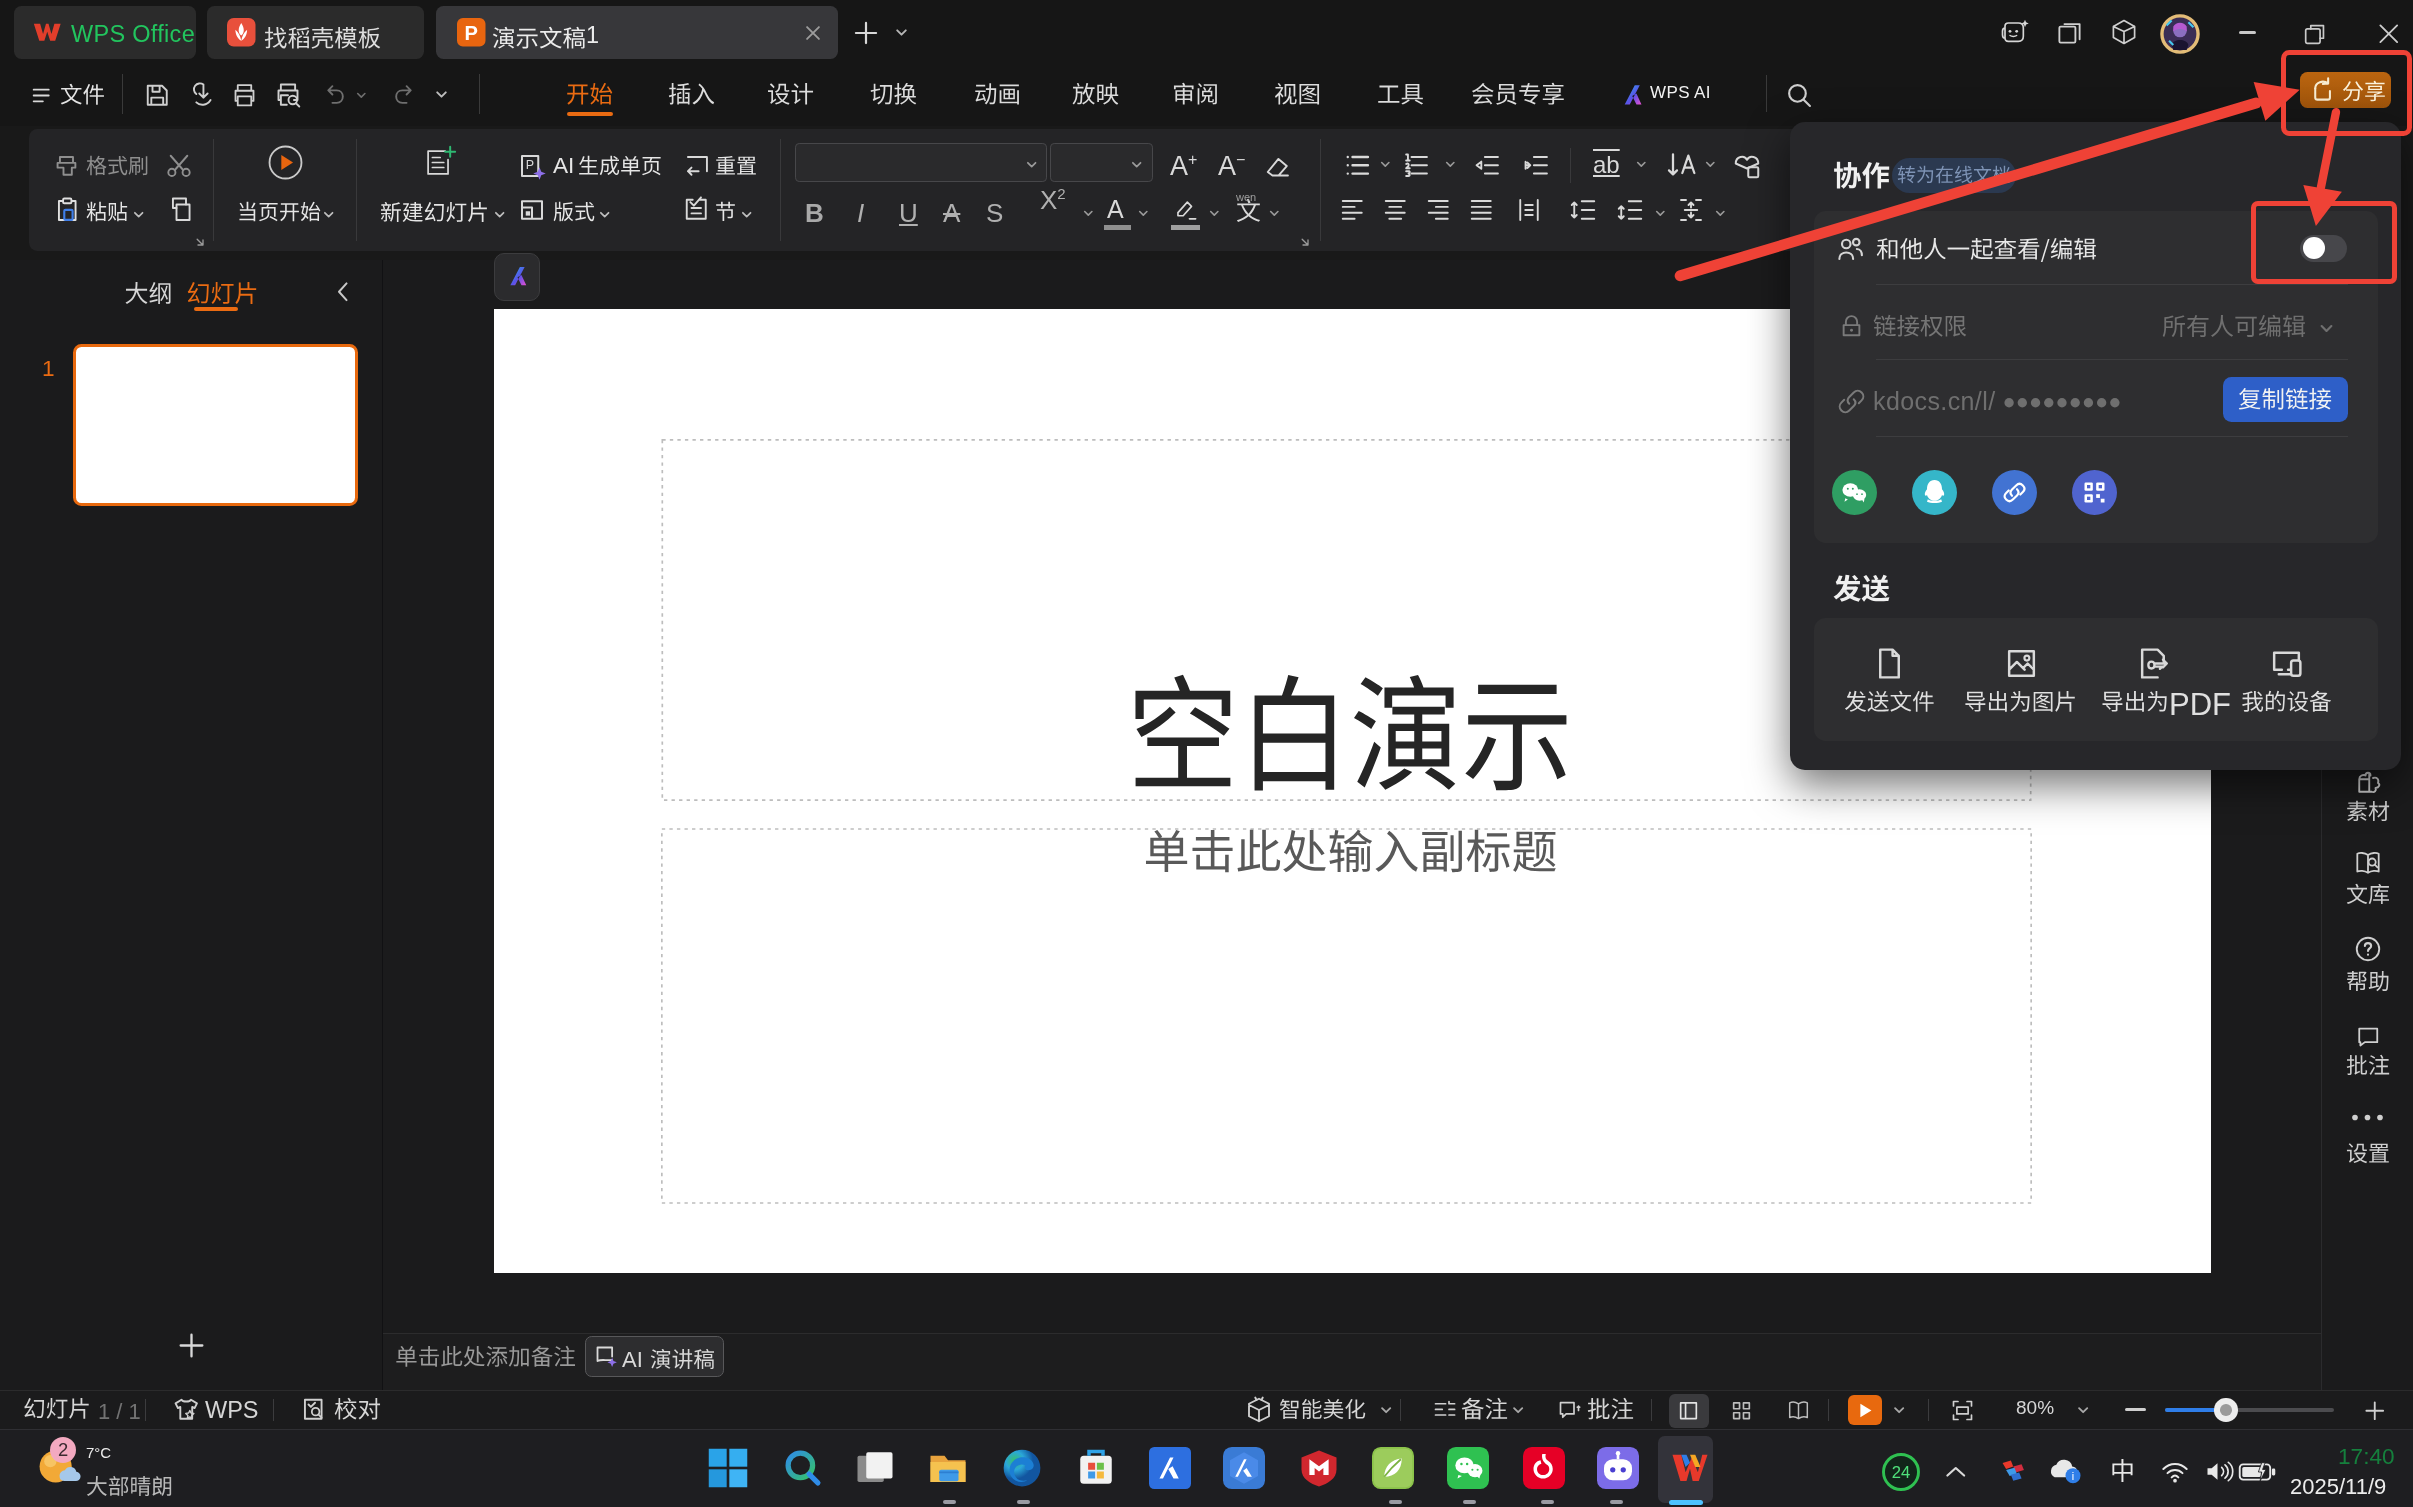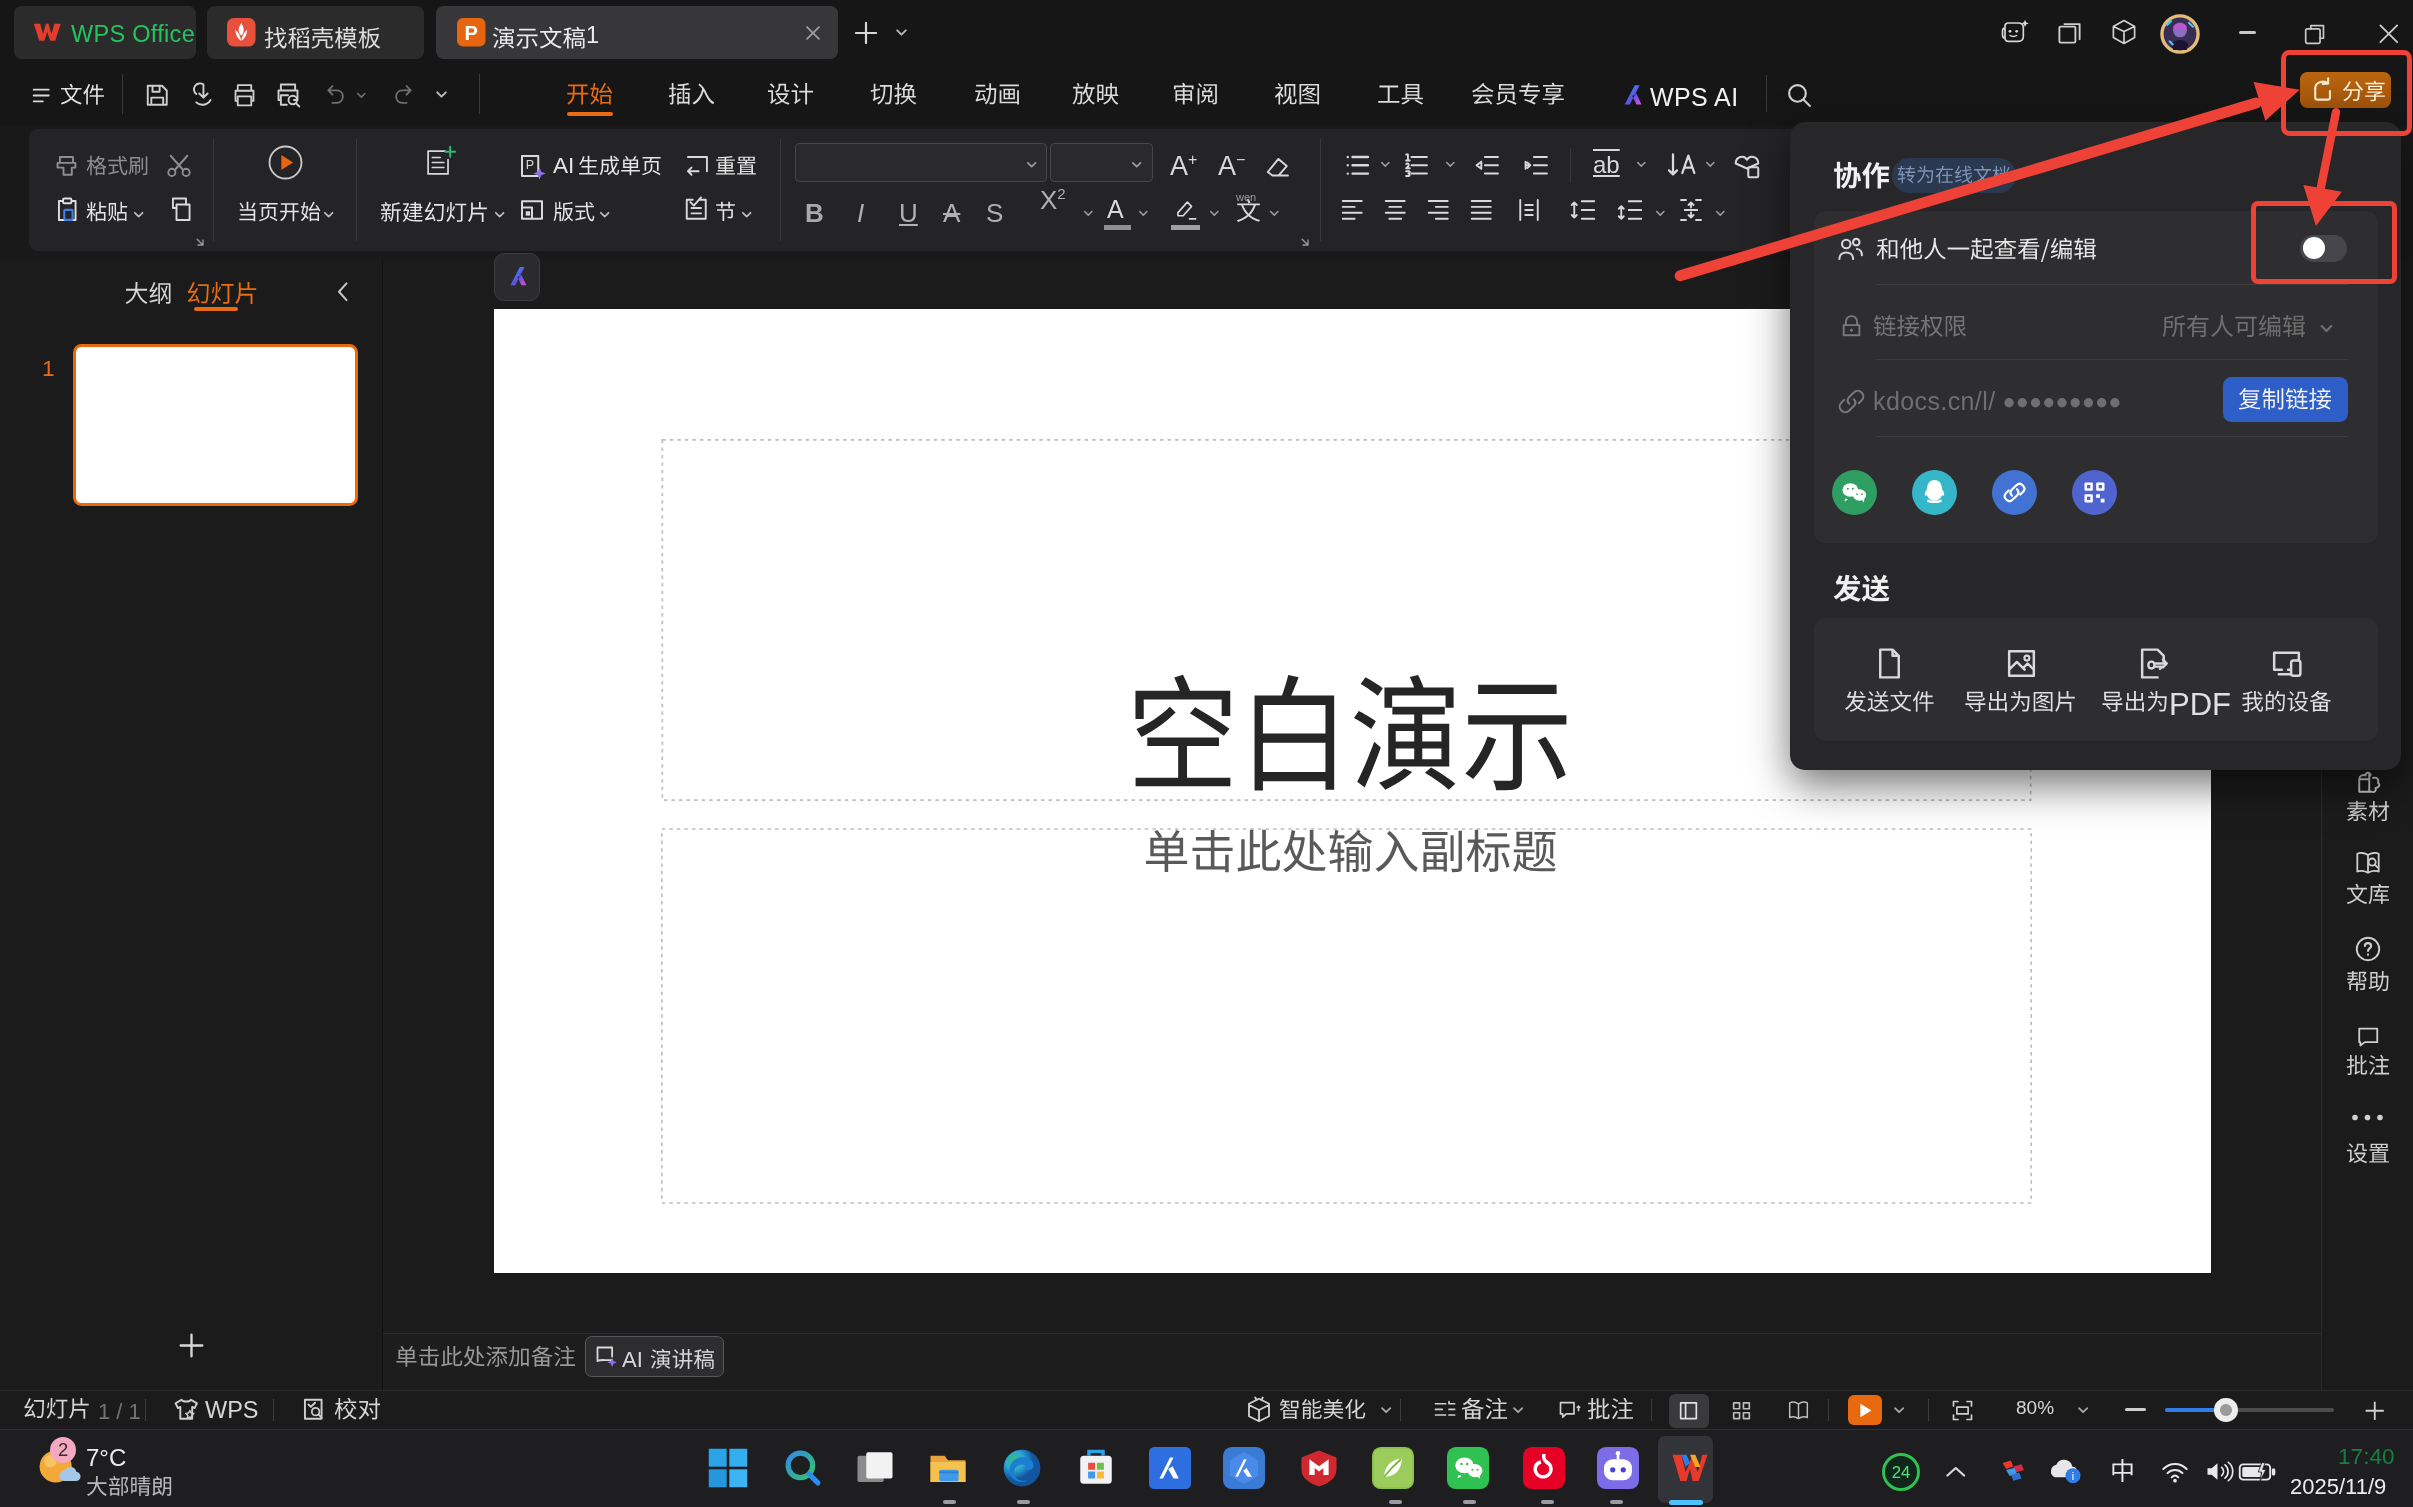--- a/index.html
+++ b/index.html
@@ -159,21 +159,21 @@
 <svg style="position:absolute;left:1618px;top:81px;" width="28.5" height="28.5" viewBox="0 0 34 34" fill="none" xmlns="http://www.w3.org/2000/svg">
       <defs>
         <linearGradient id="ai1" x1="0" y1="0" x2="1" y2="1">
           <stop offset="0" stop-color="#27b2f0"></stop>
           <stop offset="0.55" stop-color="#5a52e8"></stop>
           <stop offset="1" stop-color="#e84fd2"></stop>
         </linearGradient>
       </defs>
       <path d="M8 28 L20 5 L26 5 L14 28 Z M17 18 L22 28 L28 28 L22 15 Z" fill="url(#ai1)"></path>
     </svg>
-<div style="position:absolute;left:1650px;top:83px;font-size:25px;color:#f2f2f2;letter-spacing:0.4px">WPS AI</div>
+<div style="position:absolute;left:1650px;top:83px;font-size:17px;color:#f2f2f2;letter-spacing:0.4px">WPS AI</div>
 <div style="position:absolute;left:1766px;top:75px;width:0.8px;height:37px;background:#3a3a3a"></div>
 <svg style="position:absolute;left:1785px;top:81px;" width="28.5" height="28.5" viewBox="0 0 24 24" fill="none" xmlns="http://www.w3.org/2000/svg">
       <circle cx="10.5" cy="10.5" r="7" stroke="#cfcfcf" stroke-width="1.8"></circle>
       <path d="M15.7 15.7 L21 21" stroke="#cfcfcf" stroke-width="1.8" stroke-linecap="round" stroke-linejoin="round"></path>
     </svg>
 <div style="position:absolute;left:2300px;top:72px;width:91px;height:36px;border-radius:7.5px;background:linear-gradient(180deg,#bb650f,#9f540b)"></div>
 <svg style="position:absolute;left:2309px;top:76px;" width="28.5" height="28.5" viewBox="0 0 32 32" fill="none" xmlns="http://www.w3.org/2000/svg">
       <path d="M7 14 C7 7 16 4 21.5 8.5 M21.5 8.5 L21.5 2.5 M21.5 8.5 L15.5 9" stroke="#f7ecd2" stroke-width="2.3" stroke-linecap="round" stroke-linejoin="round"></path>
       <path d="M7 14 V24 Q7 26.5 9.5 26.5 H21 Q23.5 26.5 23.5 24 V17" stroke="#f7ecd2" stroke-width="2.3" stroke-linecap="round" stroke-linejoin="round"></path>
     </svg>
@@ -756,21 +756,21 @@
 <div style="position:absolute;left:2220px;top:1404px;width:11.7px;height:11.7px;background:#9a9a9a;border-radius:50%"></div>
 <svg style="position:absolute;left:2363px;top:1399px;" width="23.5" height="23.5" viewBox="0 0 28 28" fill="none" xmlns="http://www.w3.org/2000/svg">
       <path d="M14 4 V24 M4 14 H24" stroke="#cfcfcf" stroke-width="2.2" stroke-linecap="round" stroke-linejoin="round"></path>
     </svg>
 <svg style="position:absolute;left:35px;top:1442px;" width="49" height="49" viewBox="0 0 64 64" fill="none" xmlns="http://www.w3.org/2000/svg">
       <circle cx="27" cy="32" r="21" fill="#f2a937"></circle>
       <circle cx="20" cy="25" r="8" fill="#f7c463"></circle>
       <path d="M32 44 a7 7 0 0 1 7 -7 a8 8 0 0 1 15 2 a6 6 0 0 1 -1 12 l-15 0 a7 7 0 0 1 -6 -7Z" fill="#a5c8ea"></path>
     </svg>
 <div style="position:absolute;left:50px;top:1437px;width:26px;height:26px;background:#f3a9c0;border-radius:50%;text-align:center;font-size:18.4px;line-height:26px;color:#3a2a30">2</div>
-<div style="position:absolute;left:86px;top:1444px;font-size:24px;color:#ececec">7°C</div>
+<div style="position:absolute;left:86px;top:1444px;font-size:15px;color:#ececec">7°C</div>
 <svg style="position:absolute;overflow:visible;left:86px;top:1475px;" width="87" height="22" viewBox="0 -880 4000 1000" fill="#b9b9b9" xmlns="http://www.w3.org/2000/svg">
       <path transform="translate(0)" d="M461 -839C460 -760 461 -659 446 -553H62V-476H433C393 -286 293 -92 43 16C64 32 88 59 100 78C344 -34 452 -226 501 -419C579 -191 708 -14 902 78C915 56 939 25 958 8C764 -73 633 -255 563 -476H942V-553H526C540 -658 541 -758 542 -839Z"></path>
       <path transform="translate(1000)" d="M141 -628C168 -574 195 -502 204 -455L272 -475C263 -521 236 -591 206 -645ZM627 -787V78H694V-718H855C828 -639 789 -533 751 -448C841 -358 866 -284 866 -222C867 -187 860 -155 840 -143C829 -136 814 -133 799 -132C779 -132 751 -132 722 -135C734 -114 741 -83 742 -64C771 -62 803 -62 828 -65C852 -68 874 -74 890 -85C923 -108 936 -156 936 -215C936 -284 914 -363 824 -457C867 -550 913 -664 948 -757L897 -790L885 -787ZM247 -826C262 -794 278 -755 289 -722H80V-654H552V-722H366C355 -756 334 -806 314 -844ZM433 -648C417 -591 387 -508 360 -452H51V-383H575V-452H433C458 -504 485 -572 508 -631ZM109 -291V73H180V26H454V66H529V-291ZM180 -42V-223H454V-42Z"></path>
       <path transform="translate(2000)" d="M263 -414V-185H139V-414ZM263 -481H139V-703H263ZM76 -771V-36H139V-117H327V-771ZM632 -840V-759H402V-701H632V-639H428V-584H632V-517H375V-459H959V-517H705V-584H921V-639H705V-701H939V-759H705V-840ZM826 -341V-266H515V-341ZM446 -398V79H515V-84H826V2C826 13 822 17 810 17C798 18 756 18 710 16C720 34 729 60 732 79C795 79 836 78 863 68C889 57 896 39 896 2V-398ZM515 -212H826V-137H515Z"></path>
       <path transform="translate(3000)" d="M842 -490V-315H635C637 -352 638 -388 638 -421V-490ZM842 -558H638V-724H842ZM565 -792V-421C565 -279 557 -93 465 39C483 46 514 67 526 80C590 -10 618 -131 630 -246H842V-22C842 -7 837 -2 822 -2C807 -2 759 -1 707 -3C718 17 728 51 732 72C805 72 850 71 878 58C906 45 915 22 915 -22V-792ZM215 -817C233 -788 251 -751 262 -721H92V-76C92 -30 69 -5 53 8C66 20 86 49 93 66C115 47 148 30 384 -71C397 -42 407 -15 414 7L484 -26C460 -94 401 -202 349 -283L285 -255C308 -219 332 -176 353 -135L167 -58V-313H483V-721H346C333 -753 309 -798 286 -833ZM167 -486H409V-381H167ZM167 -551V-653H409V-551Z"></path>
     </svg>
 <svg style="position:absolute;left:707px;top:1447px;" width="42" height="42" viewBox="0 0 48 48" fill="none" xmlns="http://www.w3.org/2000/svg">
       <path d="M2 2 H22.5 V22.5 H2Z" fill="#2aa3e8"></path>
       <path d="M25.5 2 H46 V22.5 H25.5Z" fill="#35aef0"></path>
       <path d="M2 25.5 H22.5 V46 H2Z" fill="#2598dd"></path>

